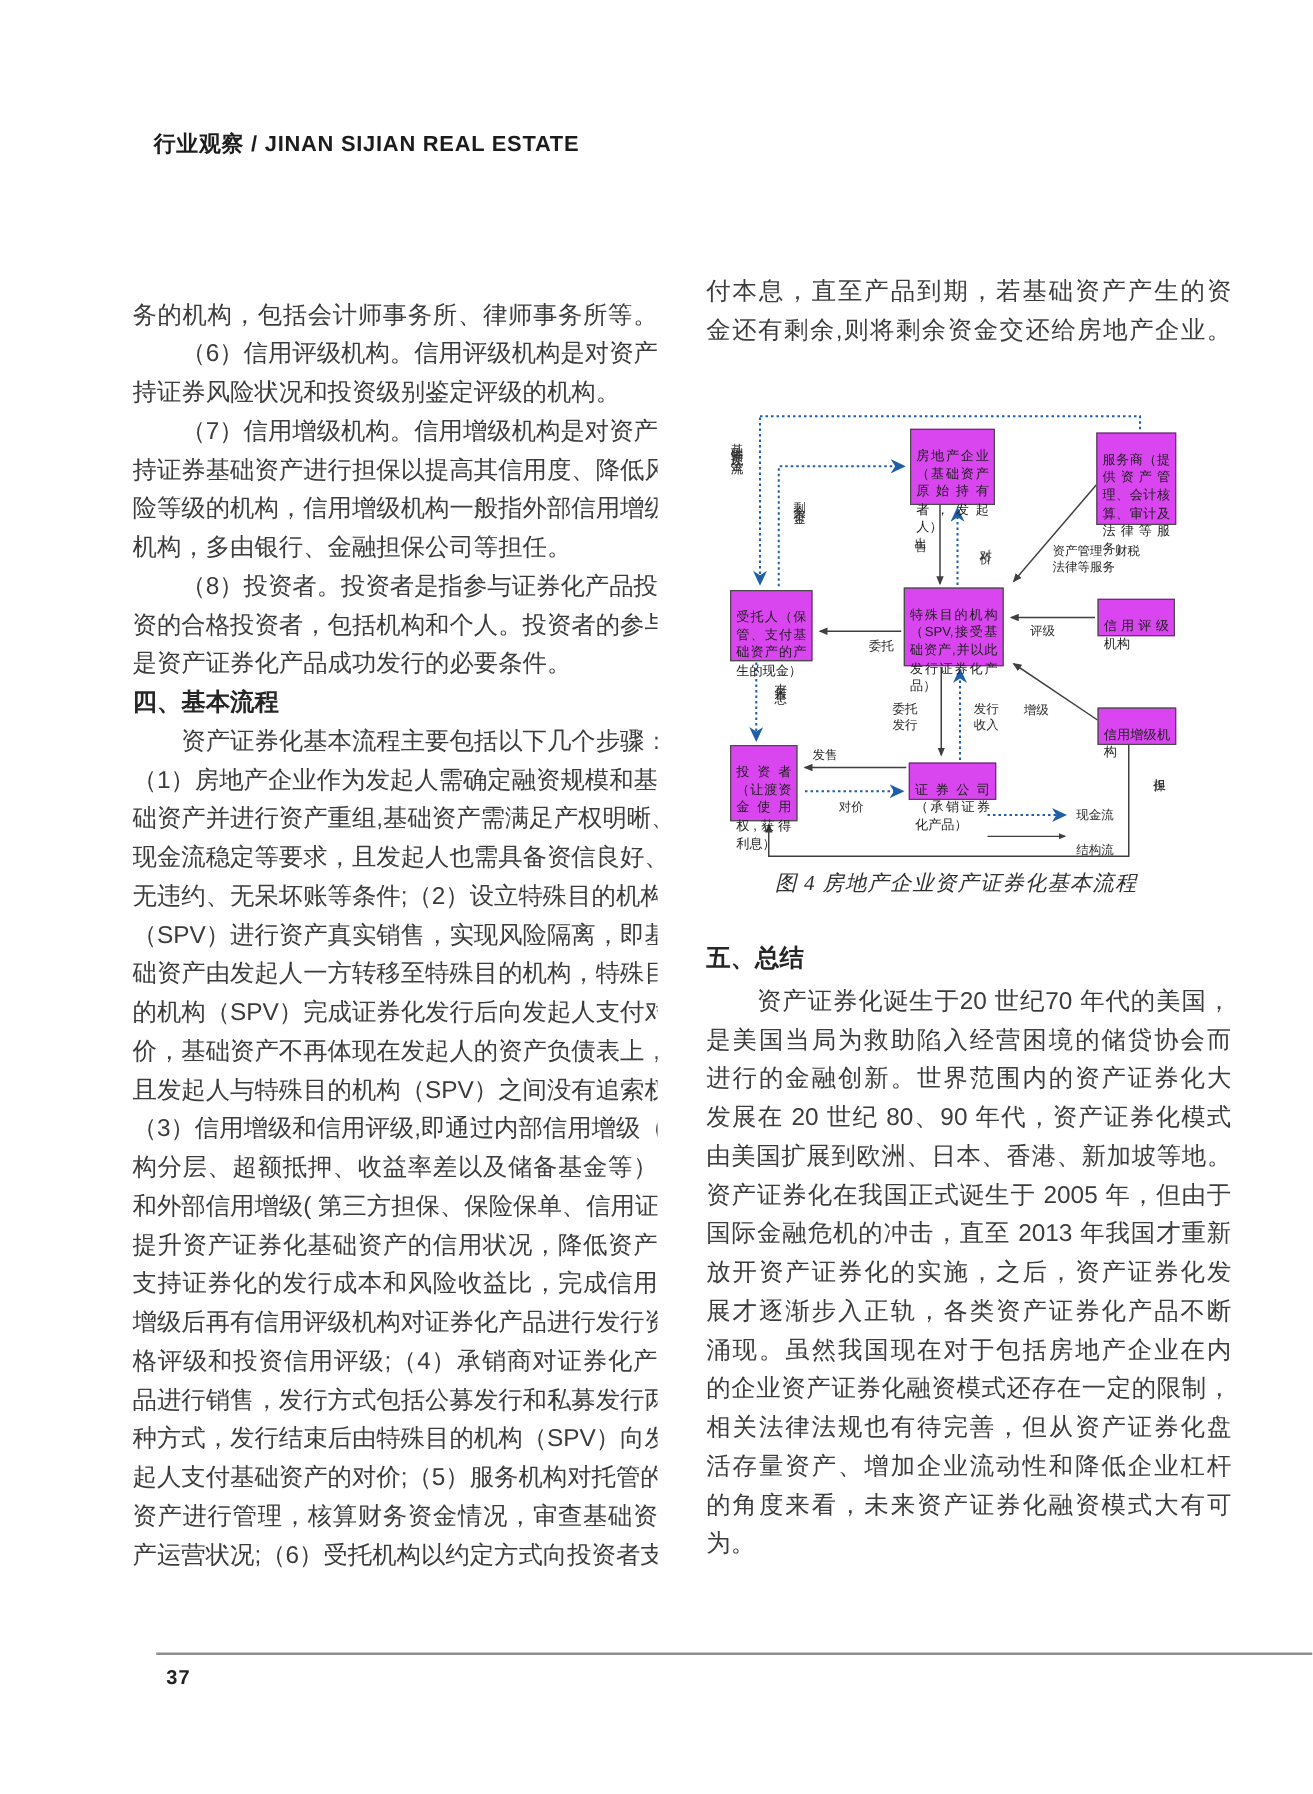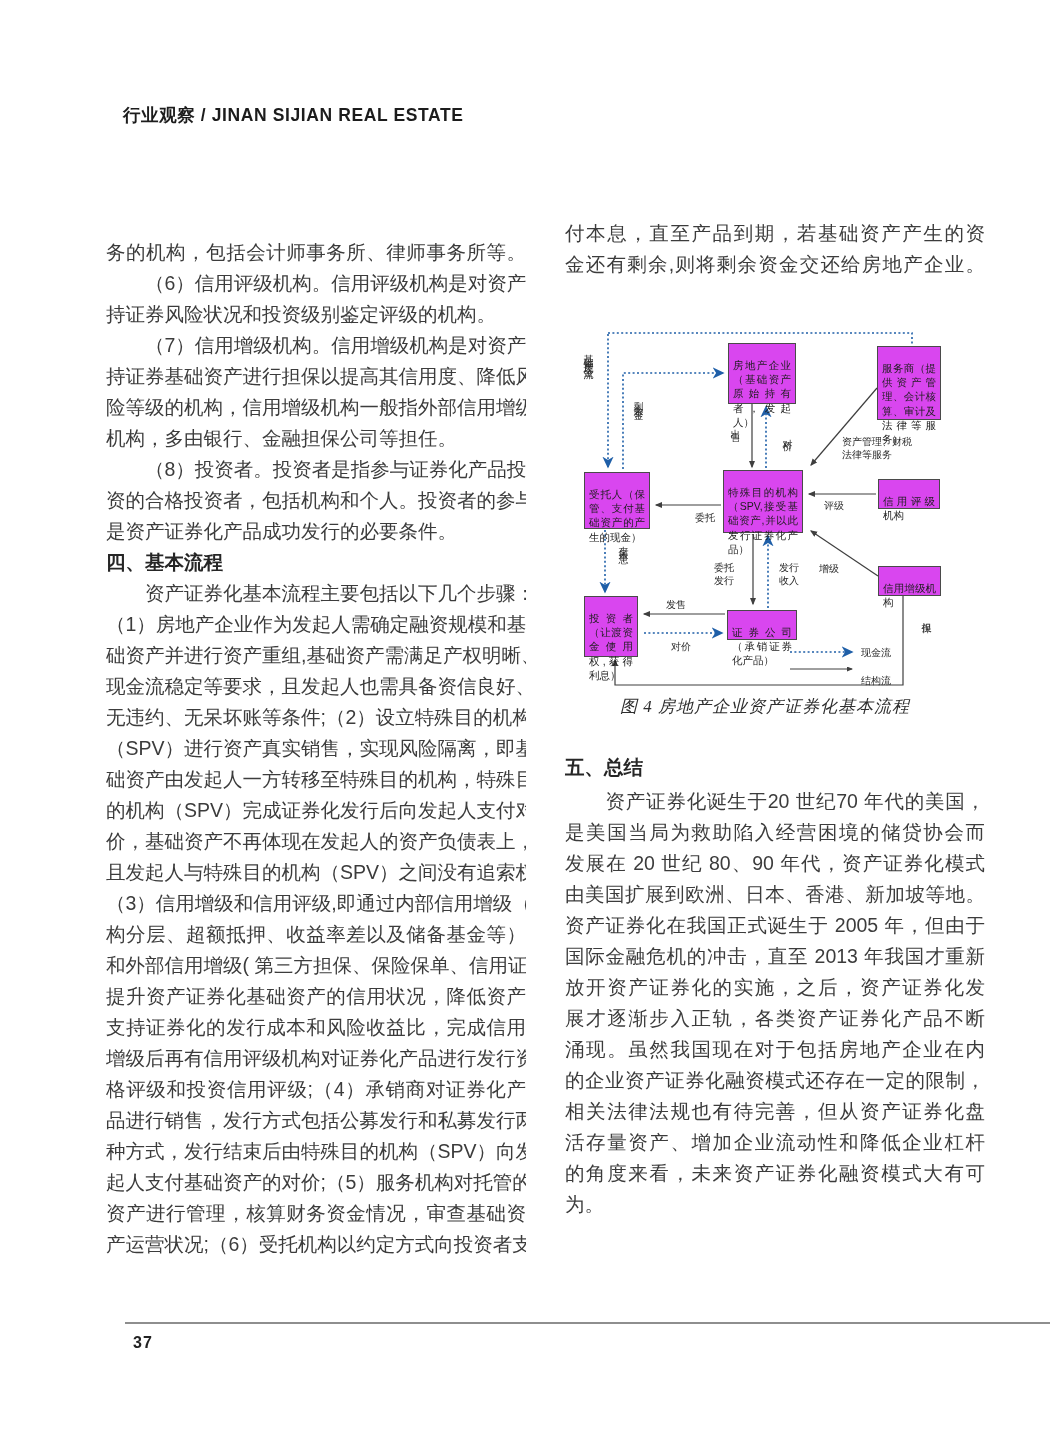--- a/index.html
+++ b/index.html
@@ -120,34 +120,35 @@
   <div class="dlabel vert" style="left:62px;top:72px;height:52px;">剩余资金</div>
   <div class="dlabel vert" style="left:159px;top:99px;height:34px;">出售</div>
   <div class="dlabel vert" style="left:211px;top:109px;height:34px;">对价</div>
   <div class="dlabel wrap2" style="left:272px;top:113px;width:72px;">资产管理、财税法律等服务</div>
   <div class="dlabel" style="left:254px;top:177px;">评级</div>
   <div class="dlabel" style="left:100px;top:189px;margin-left:25px;">委托</div>
   <div class="dlabel" style="left:249px;top:240px;">增级</div>
   <div class="dlabel vert" style="left:47px;top:216px;height:56px;">支付本息</div>
   <div class="dlabel wrap2" style="left:144px;top:239px;width:24px;">委托发行</div>
   <div class="dlabel wrap2" style="left:209px;top:239px;width:24px;">发行收入</div>
-  <div class="dlabel" style="left:96px;top:276px;text-align:right;">发售</div>
+  <div class="dlabel" style="left:80px;top:276px;text-align:right;">发售</div>
   <div class="dlabel" style="left:101px;top:318px;">对价</div>
   <div class="dlabel vert" style="left:350px;top:292px;height:34px;">担保</div>
   <div class="dlabel" style="left:291px;top:324px;">现金流</div>
   <div class="dlabel" style="left:291px;top:341px;margin-top:11px;">结构流</div>
 </div>
 
 <div class="abs cap">图 4 房地产企业资产证券化基本流程</div>
 
 <div class="abs th" style="left:565px;top:752px;">五、总结</div>
 <div class="abs col" style="left:565px;top:786px;">
   <div>
       <div class="tl">　　资产证券化诞生于20 世纪70 年代的美国，</div>
       <div class="tl">是美国当局为救助陷入经营困境的储贷协会而</div>
+      <div class="tl">进行的金融创新。世界范围内的资产证券化大</div>
       <div class="tl">发展在 20 世纪 80、90 年代，资产证券化模式</div>
       <div class="tl">由美国扩展到欧洲、日本、香港、新加坡等地。</div>
       <div class="tl">资产证券化在我国正式诞生于 2005 年，但由于</div>
       <div class="tl">国际金融危机的冲击，直至 2013 年我国才重新</div>
       <div class="tl">放开资产证券化的实施，之后，资产证券化发</div>
       <div class="tl">展才逐渐步入正轨，各类资产证券化产品不断</div>
       <div class="tl">涌现。虽然我国现在对于包括房地产企业在内</div>
       <div class="tl">的企业资产证券化融资模式还存在一定的限制，</div>
       <div class="tl">相关法律法规也有待完善，但从资产证券化盘</div>
       <div class="tl">活存量资产、增加企业流动性和降低企业杠杆</div>

